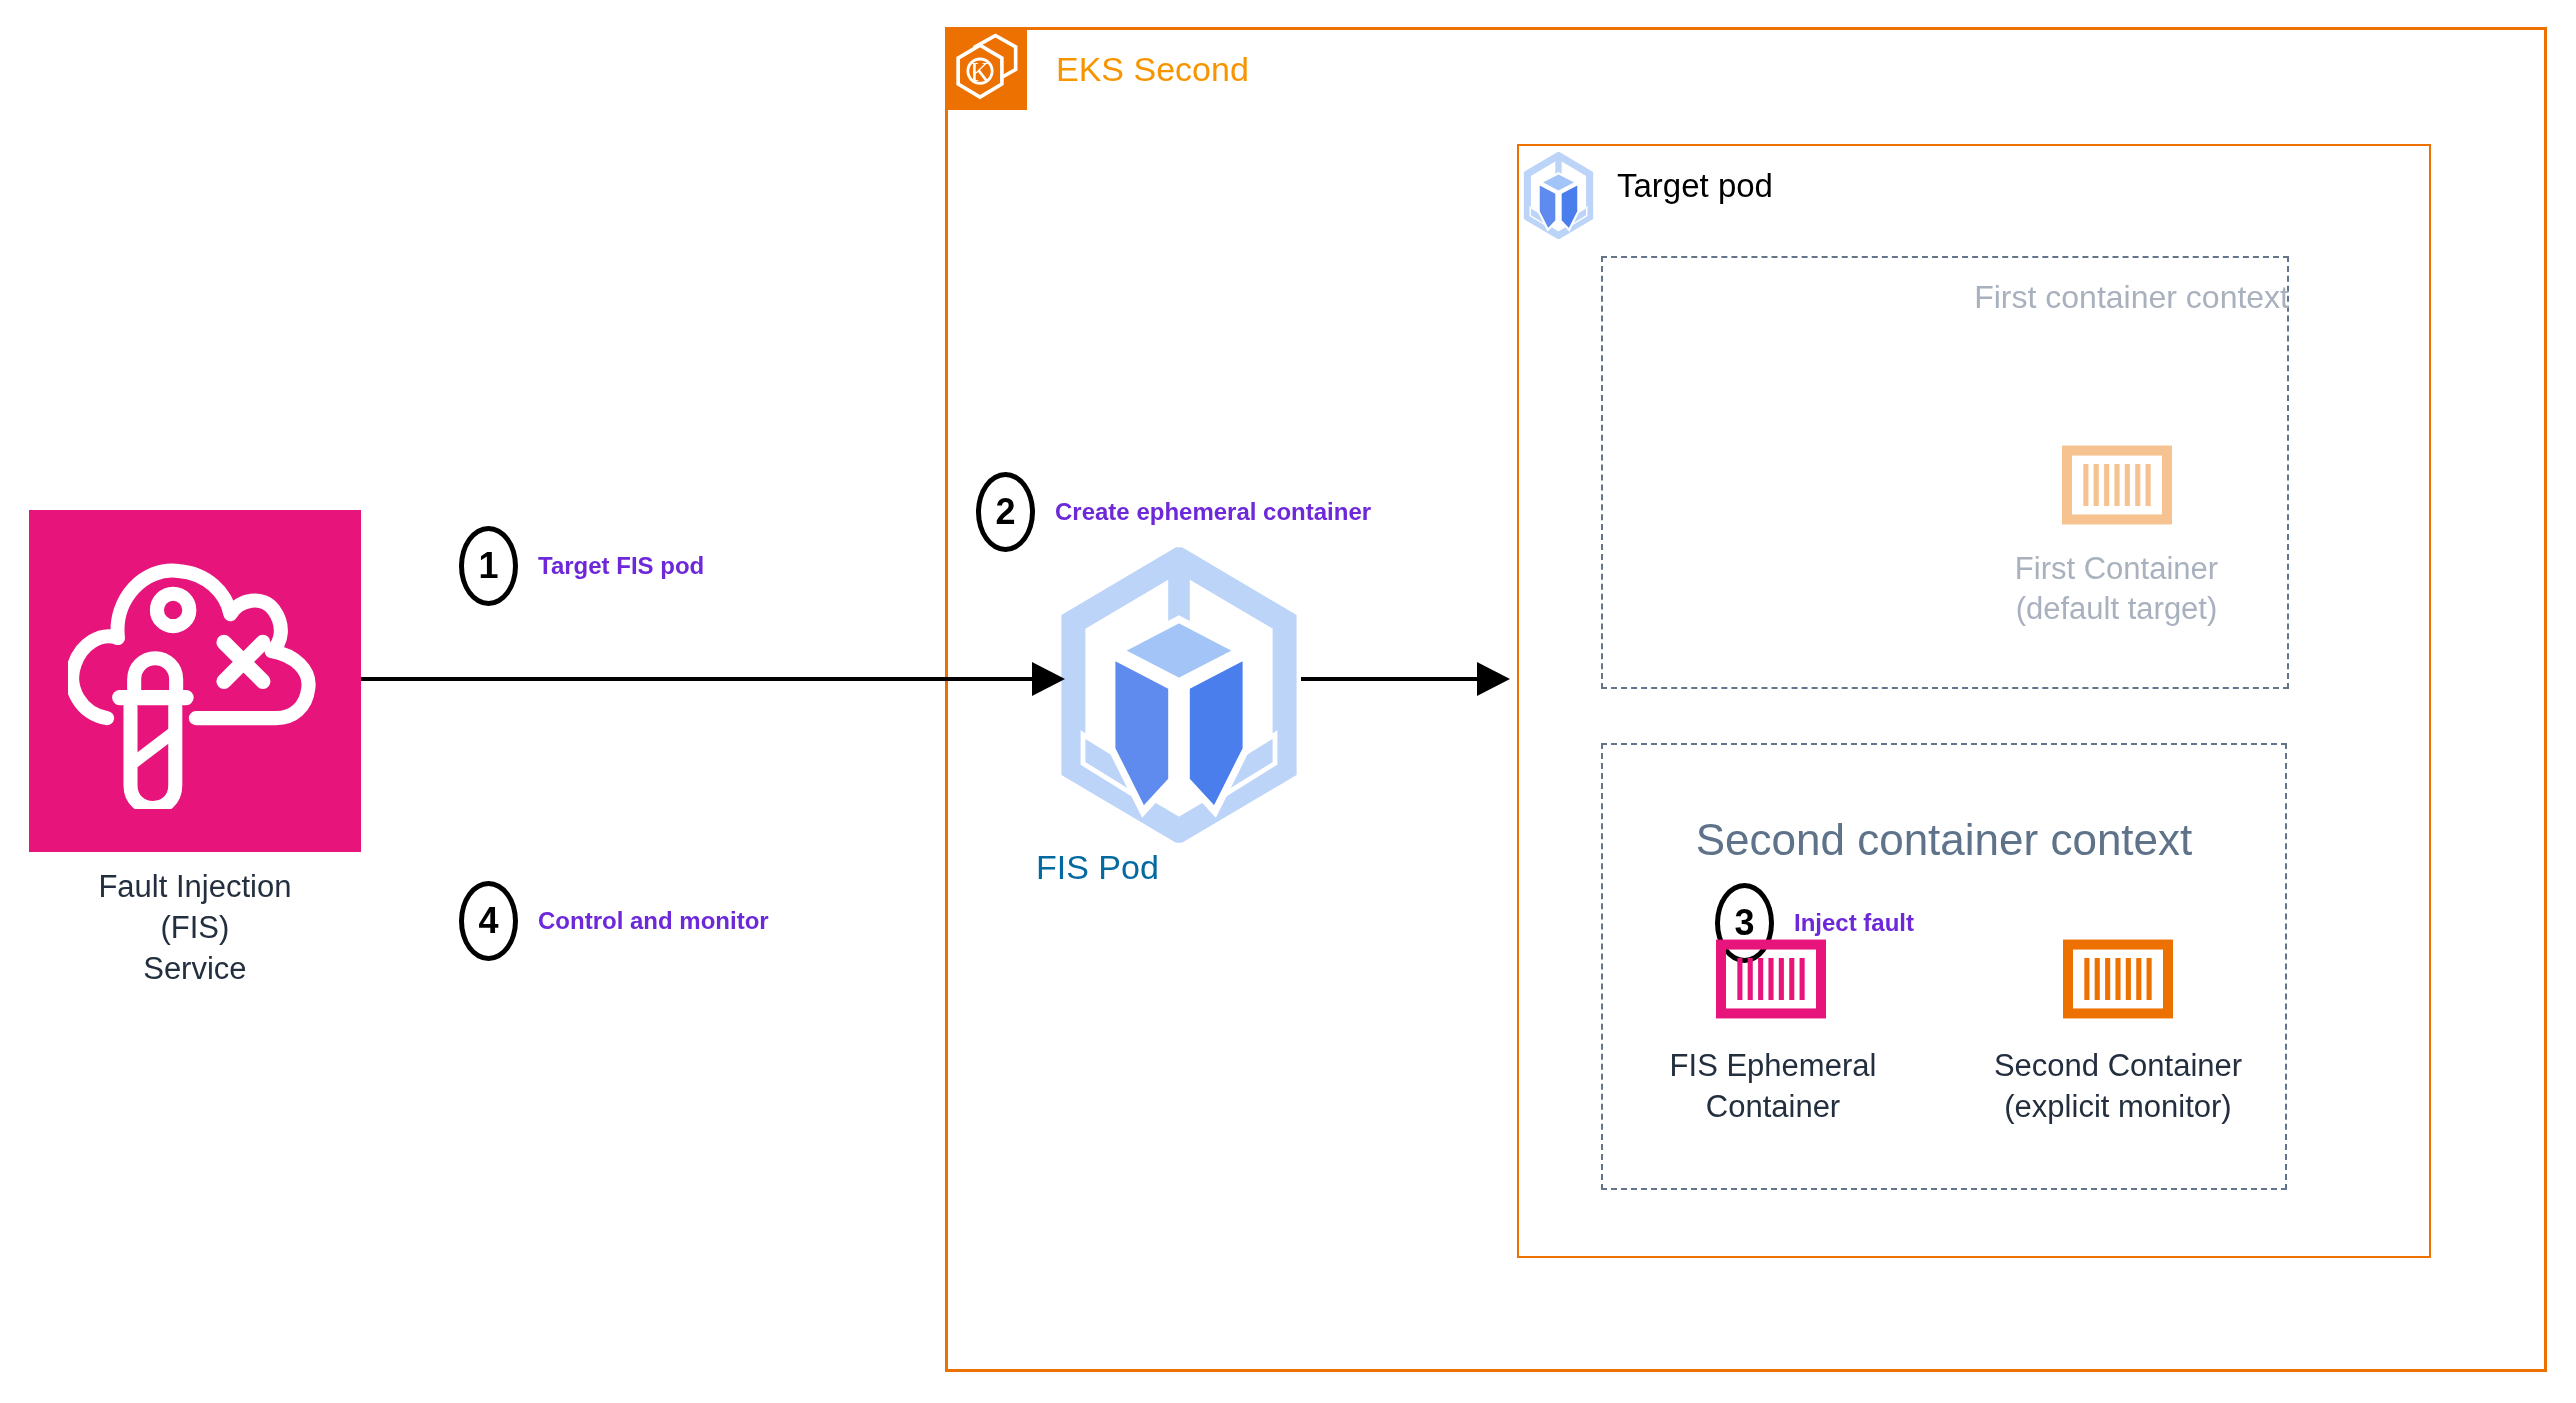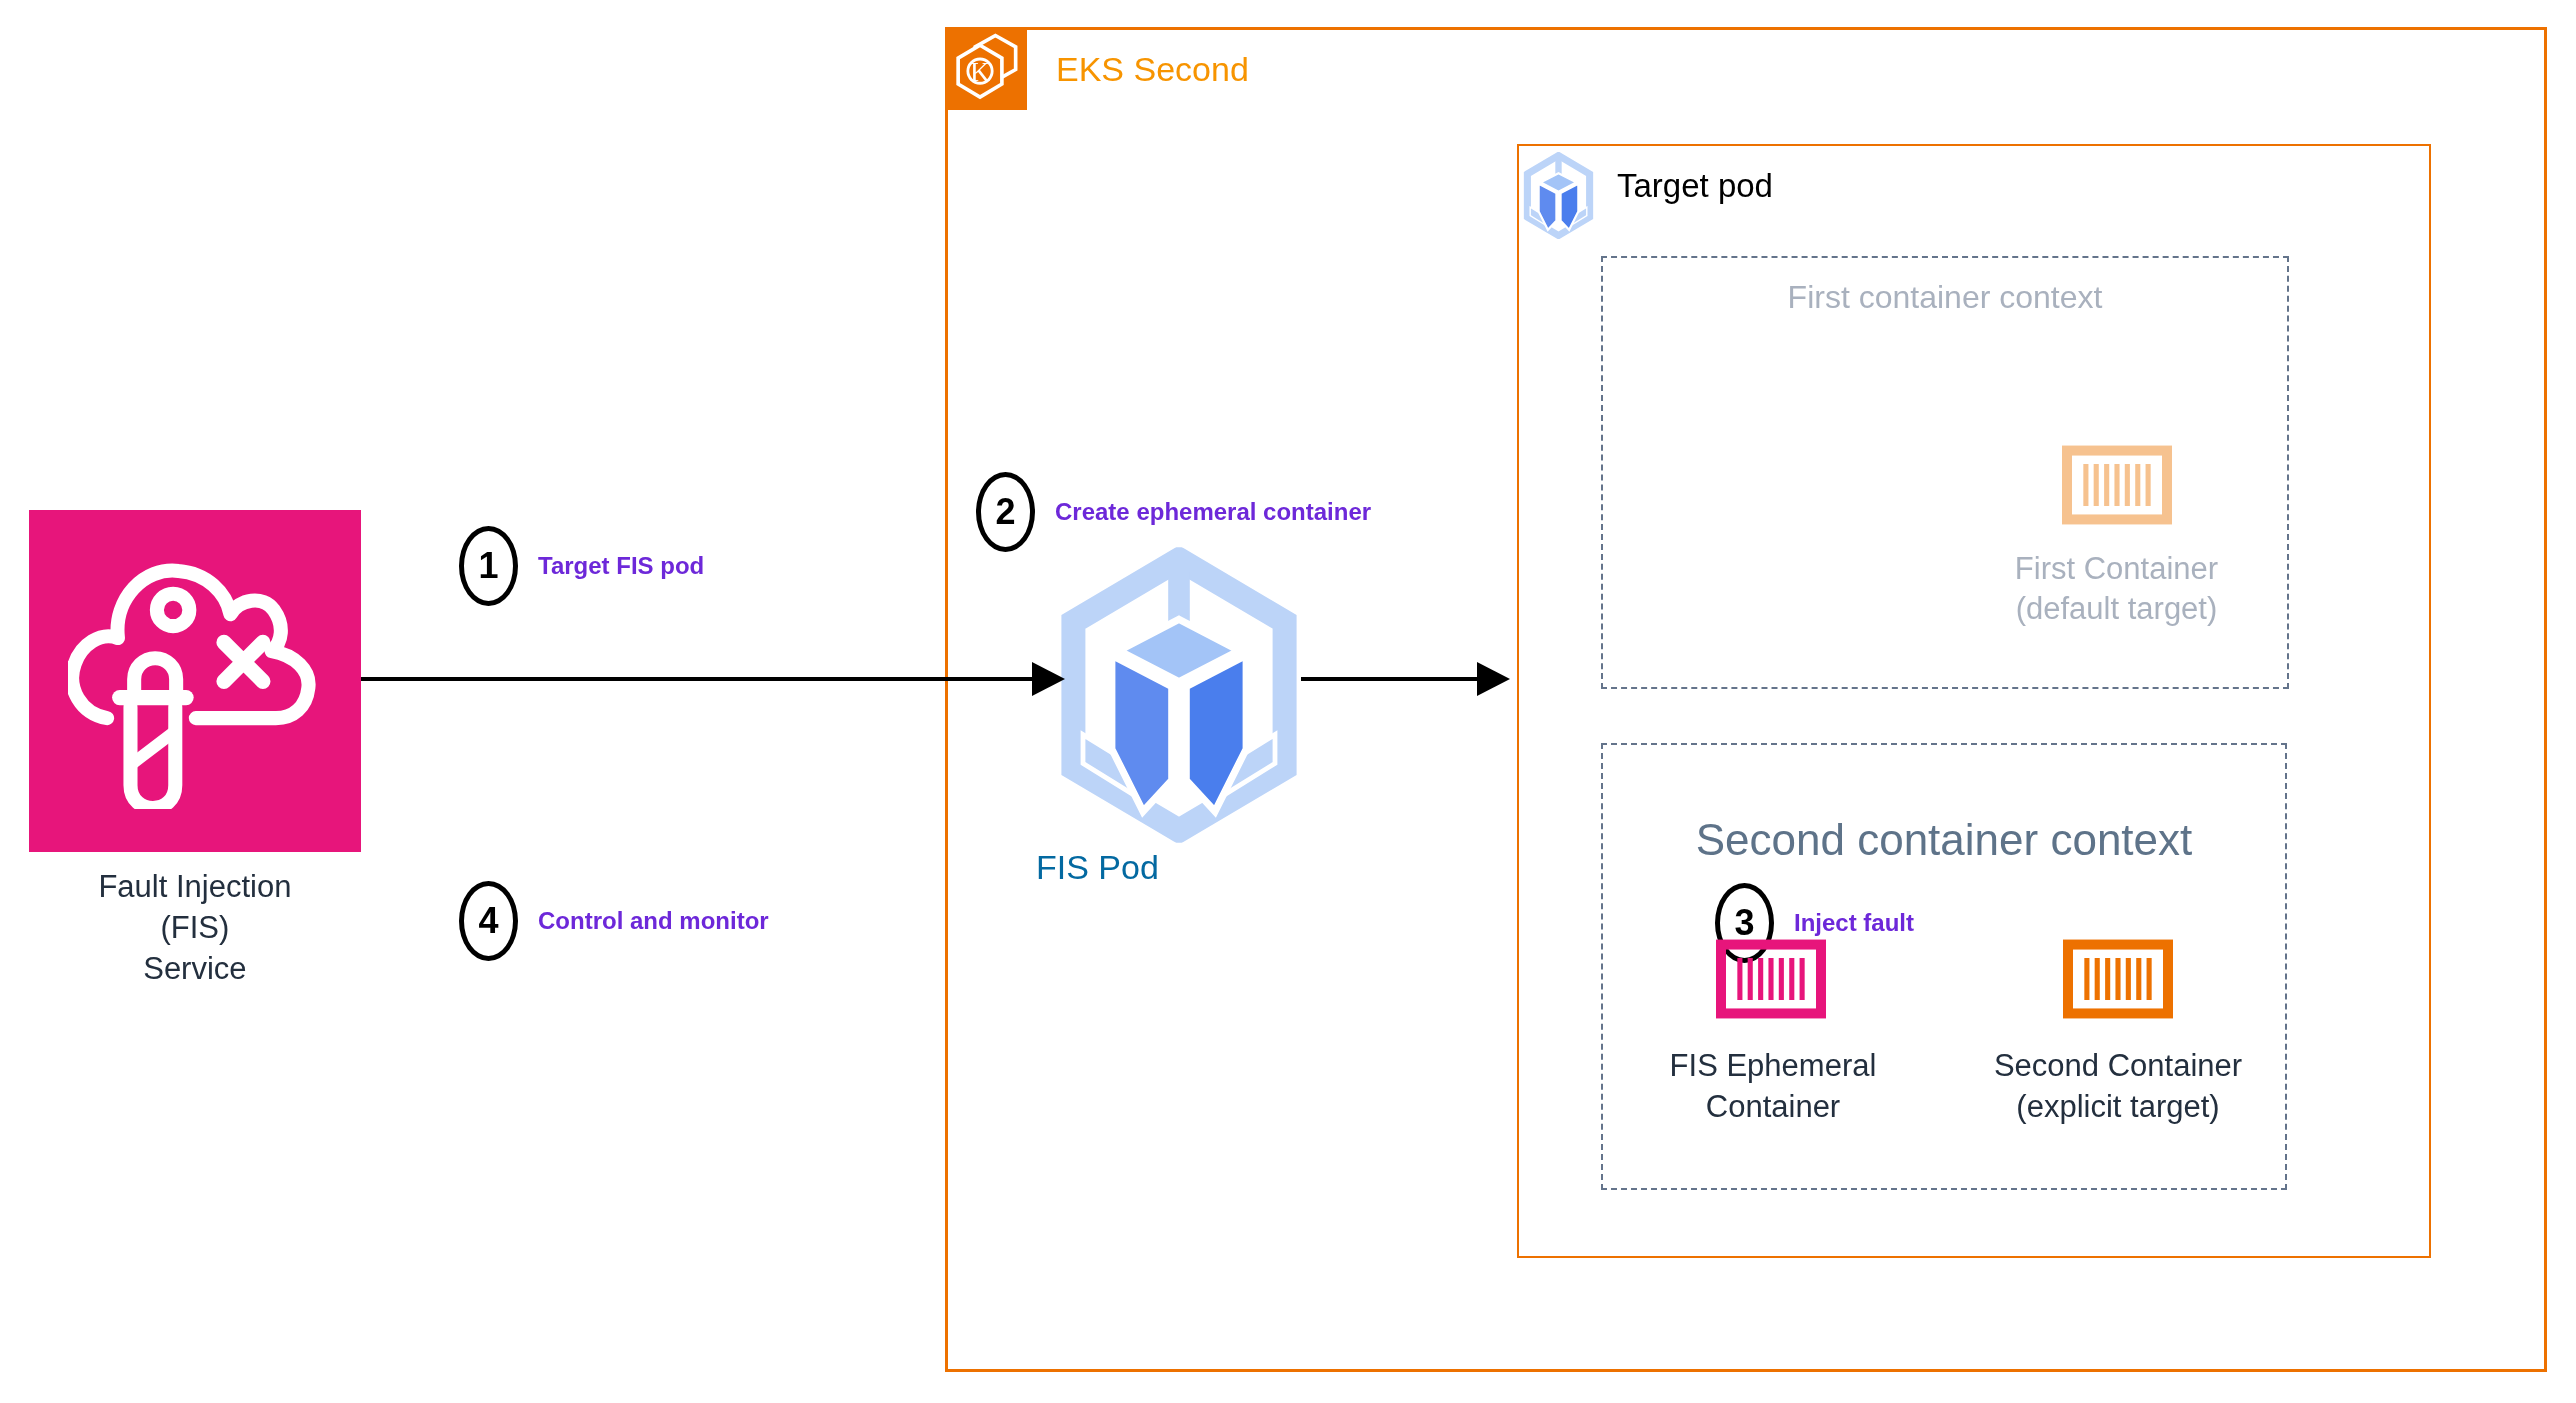--- a/index.html
+++ b/index.html
@@ -26,21 +26,21 @@
   .eks-box{left:945px;top:27px;width:1602px;height:1345px;border:3.6px solid var(--orange);background:#fff;}
   .eks-icon{left:946px;top:29px;width:81px;height:81px;background:var(--orange);}
   .eks-title{left:1056px;top:48px;font-size:34px;line-height:43px;color:var(--orange-title);}
 
   .target-box{left:1517px;top:144px;width:914px;height:1114px;border:2.9px solid var(--orange);background:#fff;}
   .target-pod-icon{left:1522px;top:152px;width:73px;height:87px;}
   .target-title{left:1617px;top:166px;font-size:33px;line-height:40px;color:#000;}
 
   .dashed{border:2.1px dashed var(--slate);background:transparent;}
   .ctx1{left:1601px;top:256px;width:688px;height:433px;}
-  .ctx1-title{left:1601px;top:279px;width:688px;text-align:center;font-size:32px;color:var(--gray-muted);}
+  .ctx1-title{left:1601px;top:279px;width:688px;text-align:right;font-size:32px;color:var(--gray-muted);}
   .ctx2{left:1601px;top:743px;width:686px;height:447px;}
   .ctx2-title{left:1601px;top:783px;width:686px;text-align:center;font-size:44px;color:var(--slate-title);margin-top:32px;}
 
   
   .fis-box{left:29px;top:510px;width:332px;height:342px;background:var(--pink);}
   .fis-icon{left:68px;top:545px;width:260px;height:264px;}
   .fis-label{left:16.4px;top:866px;width:357px;text-align:center;font-size:31px;line-height:41px;color:var(--dark);}
 
   
   .fis-pod-icon{left:1059px;top:547px;width:240px;height:296px;}
@@ -157,21 +157,21 @@
     <div>Container</div>
   </div>
 
   <div class="abs container-icon orange-icon">
     <svg width="100%" height="100%" viewBox="0 0 156 112">
         <use href="#container-sym"></use>
       </svg>
   </div>
   <div class="abs orange-label">
     <div>Second Container</div>
-    <div>(explicit target)</div>
+    <div>(explicit monitor)</div>
   </div>
 
   <div class="abs fis-box"></div>
   <div class="abs fis-icon">
     <svg viewBox="0 0 120 122" width="100%" height="100%" fill="none" stroke="#fff" stroke-width="6.5" stroke-linecap="round" stroke-linejoin="round">
       <path d="M18,80 C6,78 -1,66 3,55 C6,46 15,40 23,43 C21,25 35,10 51,12 C64,13 73,22 75,32 C79,25 90,23 95,30 C100,37 99,45 94,49 C105,51 112,58 111,66 C110,75 104,80 96,80 L59,80"></path>
       <circle cx="48.5" cy="30" r="7.5"></circle>
       <path d="M72,45 L90,63 M90,45 L72,63" stroke-width="7"></path>
       <path d="M30.5,67 L30.5,62 A 9.7,9.7 0 0 1 49.9,62 L49.9,67"></path>
       <path d="M23.8,70.5 L54.5,70.5" stroke-width="7"></path>

